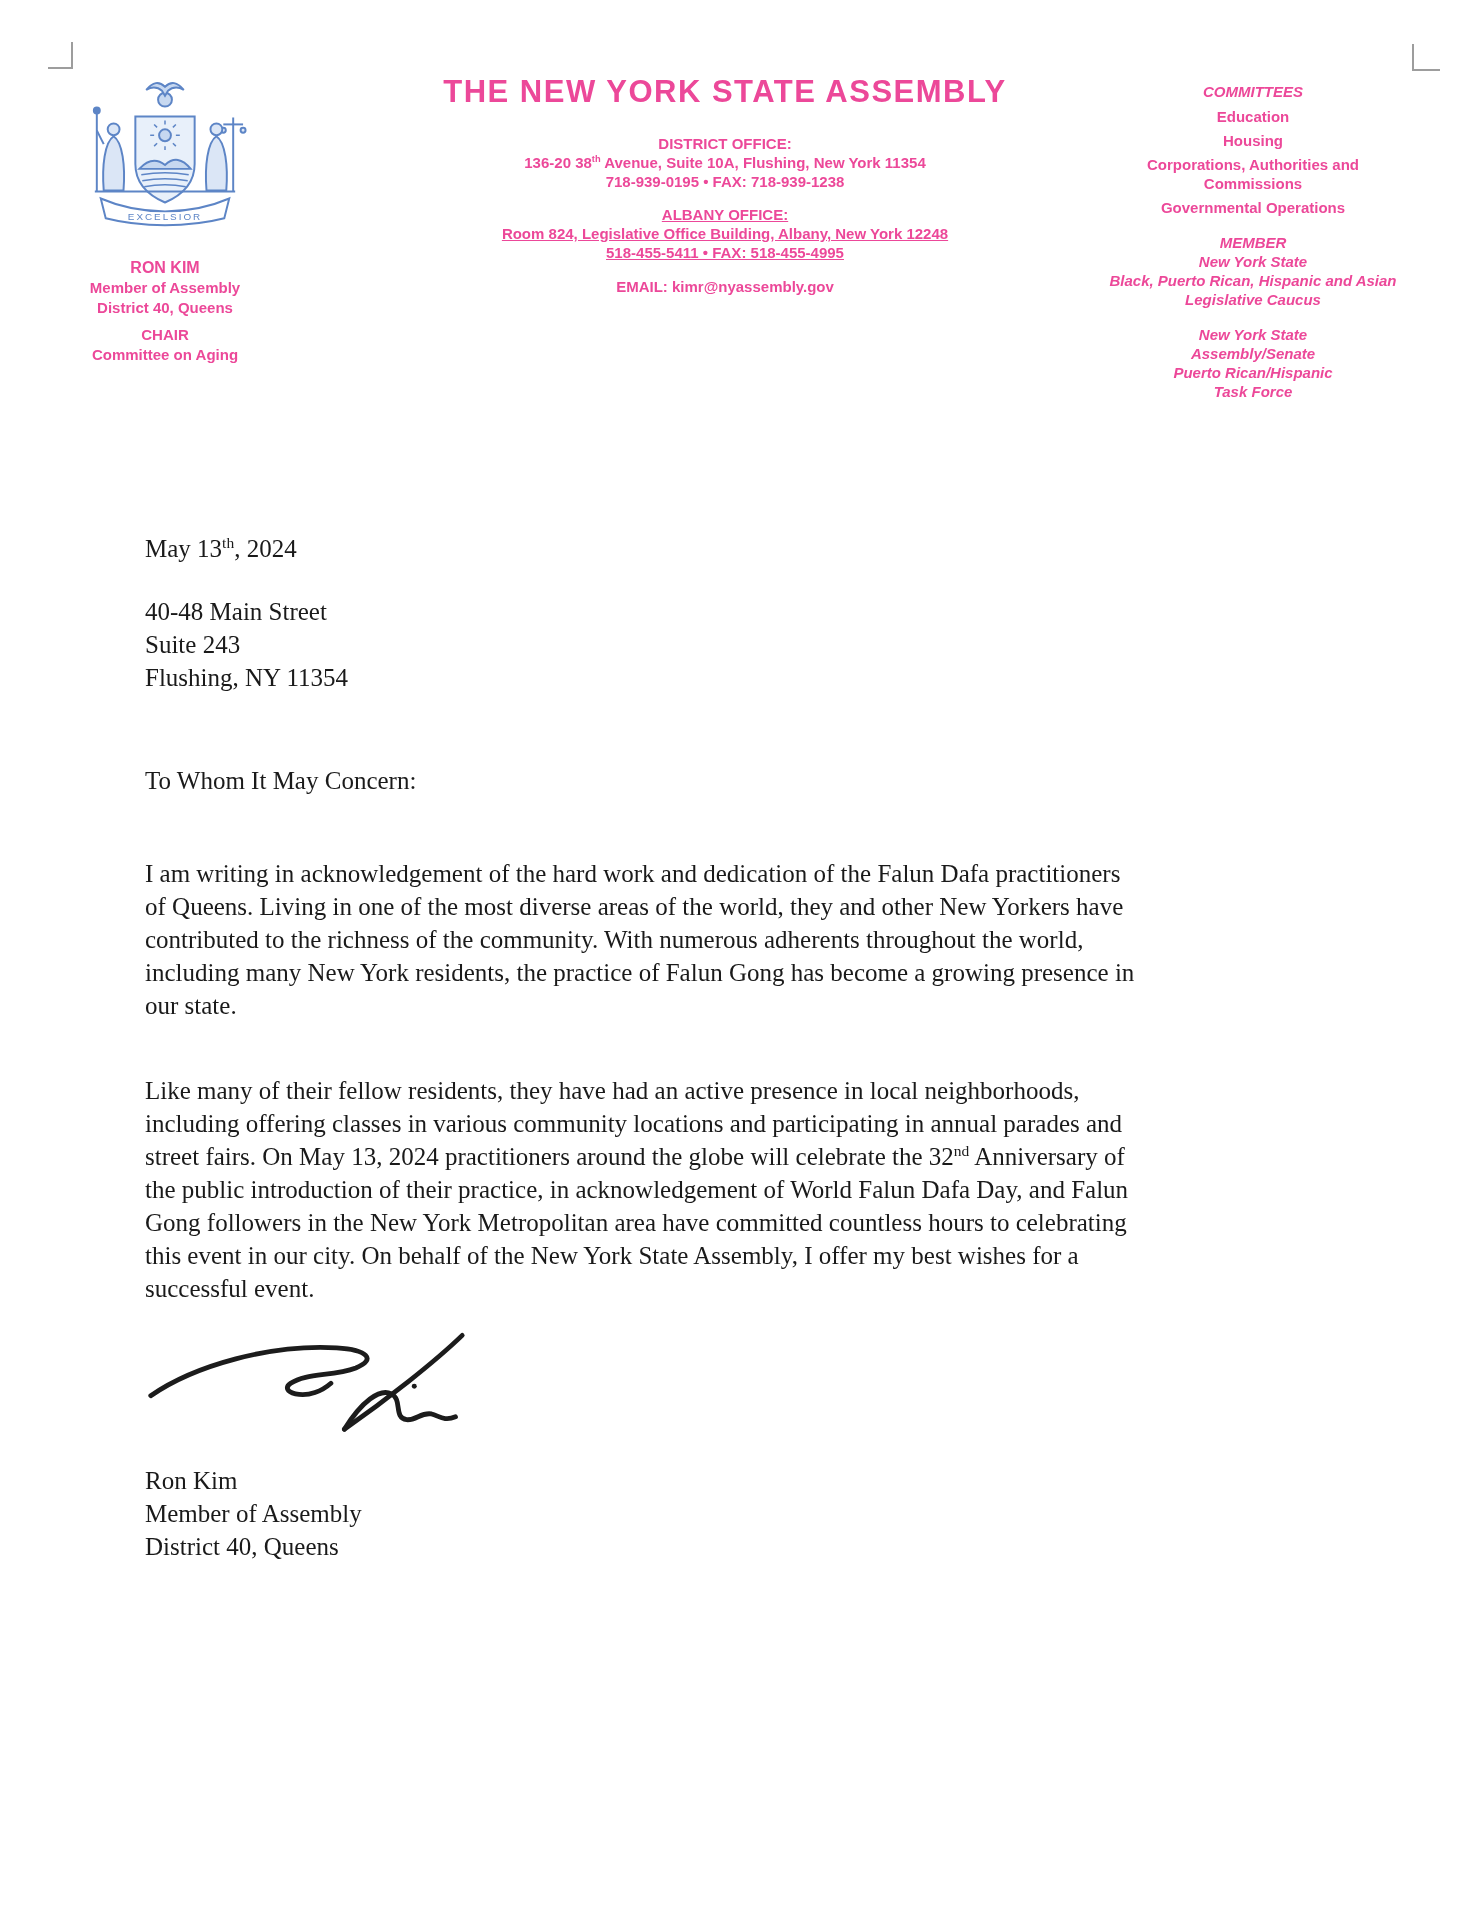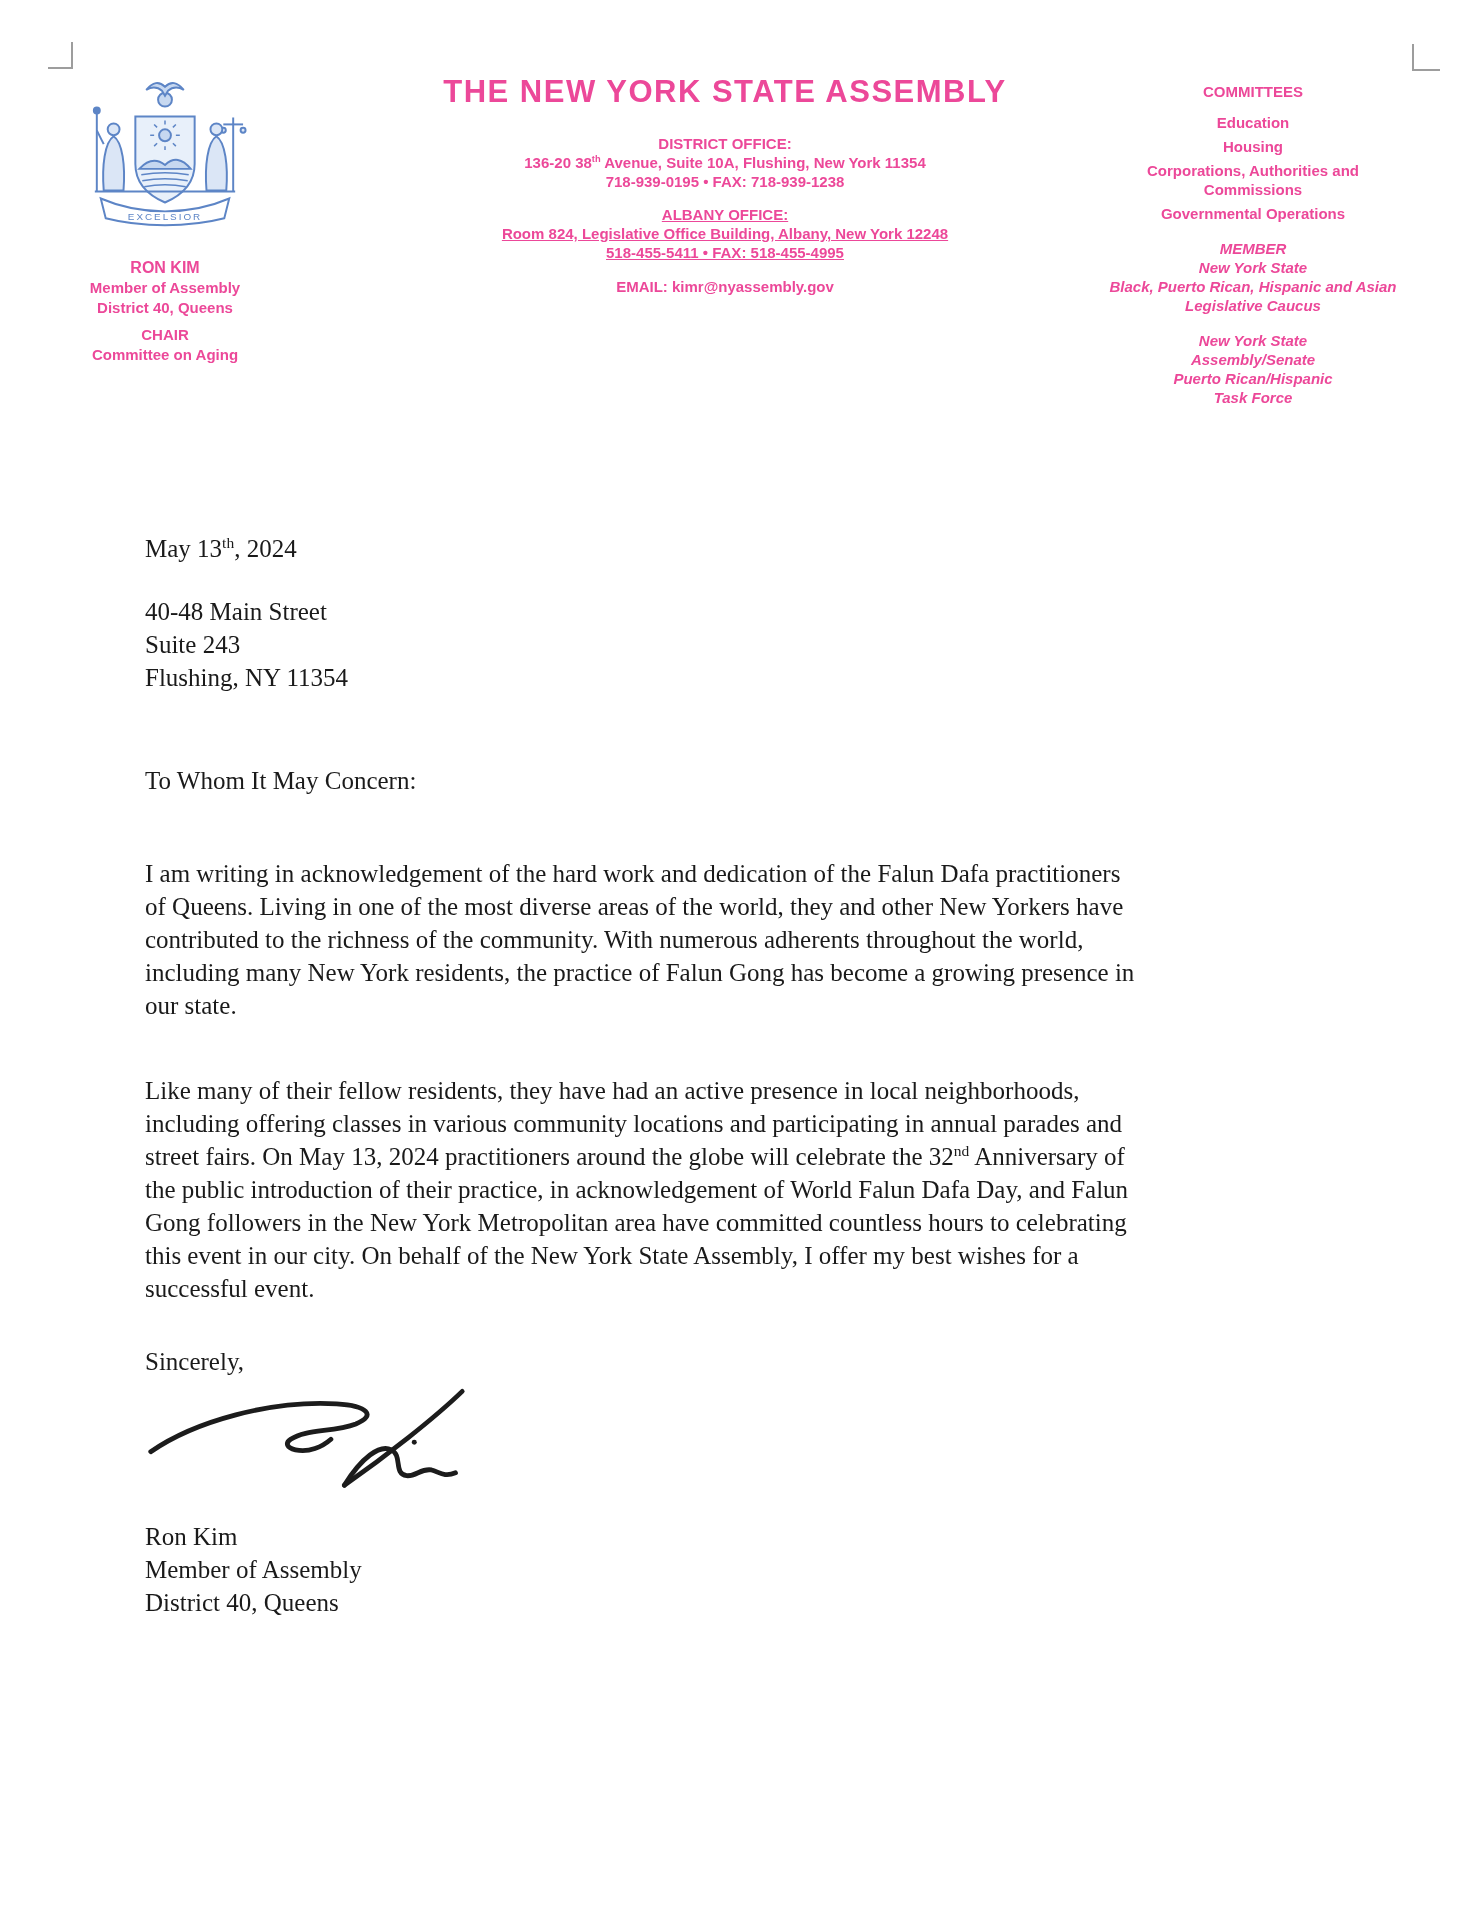--- a/index.html
+++ b/index.html
@@ -23,21 +23,21 @@
   .office-group.albany{margin-top:14px;text-decoration:underline;}
   .office-label{font-weight:bold;}
   .office-line{font-weight:bold;}
   .email-line{margin-top:16px;font-size:15px;font-weight:bold;}
 
   .hdr-left .name{margin-top:10px;font-size:16px;font-weight:bold;line-height:20px;}
   .hdr-left .role{font-size:15px;font-weight:bold;line-height:20px;}
   .hdr-left .chair-group{margin-top:7px;font-size:15px;font-weight:bold;line-height:20px;}
 
   .hdr-right{font-size:15px;font-weight:bold;line-height:19px;}
-  .hdr-right .col-label{margin-bottom:12px;}
+  .hdr-right .col-label{margin-bottom:6px;font-style:italic;}
   .hdr-right .cmte-item{margin-bottom:5px;}
   .hdr-right .grp{margin-top:16px;font-style:italic;}
 
   sup{font-size:62%;vertical-align:super;line-height:0;}
 
   
   .body-block{position:absolute;left:145px;top:532px;width:1000px;font-size:25px;line-height:33px;}
   .date-line{margin:0;}
   .recipient{margin-top:30px;}
   .salutation{margin-top:70px;}
@@ -165,21 +165,20 @@
       <div>Suite 243</div>
       <div>Flushing, NY 11354</div>
     </div>
 
     <div class="salutation">To Whom It May Concern:</div>
 
     <p class="para1">I am writing in acknowledgement of the hard work and dedication of the Falun Dafa practitioners of Queens. Living in one of the most diverse areas of the world, they and other New Yorkers have contributed to the richness of the community. With numerous adherents throughout the world, including many New York residents, the practice of Falun Gong has become a growing presence in our state.</p>
 
     <p class="para2"><span>Like many of their fellow residents, they have had an active presence in local neighborhoods, including offering classes in various community locations and participating in annual parades and street fairs. On May 13, 2024 practitioners around the globe will celebrate the 32</span><sup>nd</sup><span> Anniversary of the public introduction of their practice, in acknowledgement of World Falun Dafa Day, and Falun Gong followers in the New York Metropolitan area have committed countless hours to celebrating this event in our city. On behalf of the New York State Assembly, I offer my best wishes for a successful event.</span></p>
 
-    <div class="closing">Sincerely,</div>
 
     <div class="sig-wrap">
       <svg width="345" height="120" viewBox="0 0 360 120" fill="none" stroke="#1c1c1c" stroke-width="5" stroke-linecap="round" stroke-linejoin="round">
         <path d="M6,66 C52,34 132,12 200,16 C232,18 242,28 220,37 C196,46 168,42 152,53 C146,57 148,62 157,64 C171,67 185,61 194,53"></path>
         <path d="M331,3 C302,31 251,71 208,101"></path>
         <path d="M208,101 C226,72 245,58 257,64 C269,70 259,89 273,91 C283,92 288,83 299,85 C307,87 312,93 324,88"></path>
         <circle cx="281" cy="56" r="2.6" fill="#1c1c1c" stroke="none"></circle>
       </svg>
     </div>
 

